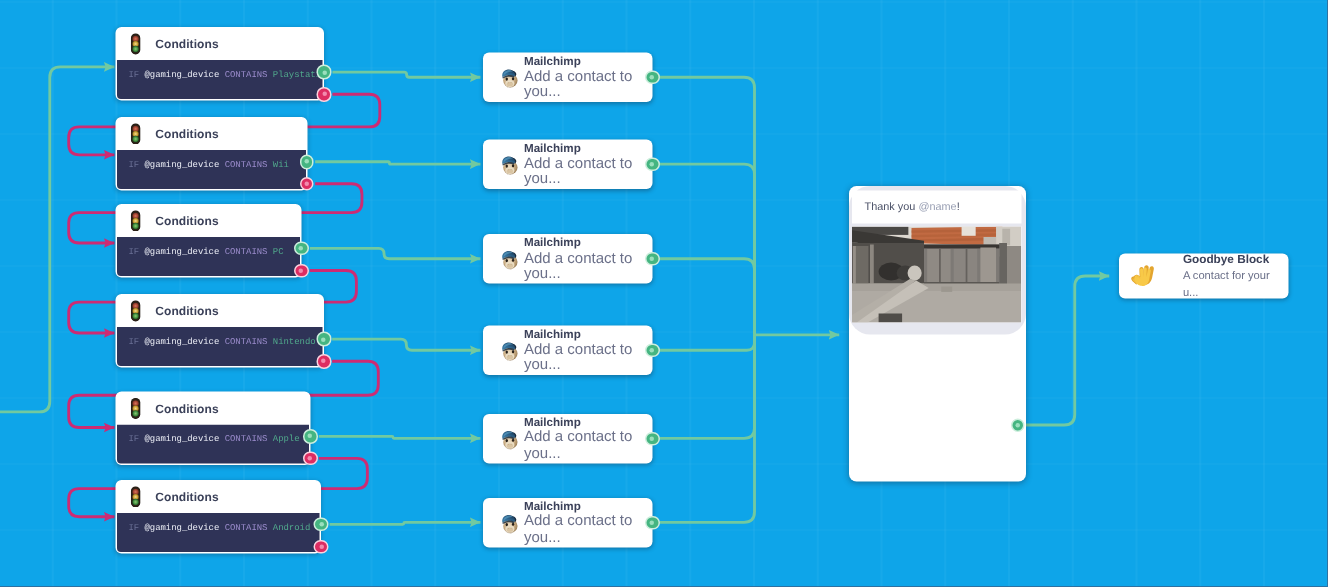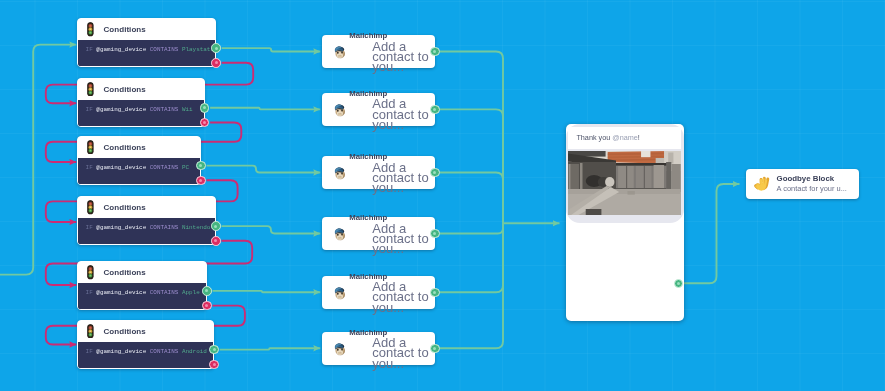--- a/index.html
+++ b/index.html
@@ -22,37 +22,37 @@
 .code .kw{color:#696f95;}
 .code .var{color:#eceef6;}
 .code .op{color:#9b8ccc;}
 .code .val{color:#51a98c;}
 
 
 .act{position:absolute;width:114px;height:34px;background:#fff;border-radius:4px;box-shadow:0 1px 3px rgba(20,22,40,.35);display:flex;align-items:center;padding-left:8.5px;box-sizing:border-box;}
 .act-ic{width:16.5px;height:16.5px;flex:none;margin-left:0.3px;}
 .act-txt{margin-left:0;position:absolute;left:27.3px;}
 .act-title{font-size:7.75px;font-weight:bold;color:#3b4159;line-height:10.2px;}
-.act-sub{font-size:13px;color:#6b7089;line-height:10.2px;margin-top:0.5px;margin-left:23px;}
+.act-sub{font-size:10px;color:#6b7089;line-height:10.2px;margin-top:0.5px;}
 
 
 .msg{position:absolute;background:#fff;border-radius:5px;box-shadow:0 1px 4px rgba(20,22,40,.38);box-sizing:border-box;overflow:hidden;}
 .msg-head{height:23px;display:flex;align-items:center;padding-left:9.5px;background:#fff;}
 .msg-head .bub{width:12.6px;height:11.8px;flex:none;}
 .msg-title{font-size:7.8px;font-weight:bold;color:#3b4159;margin-left:6.5px;}
 .msg-body{background:#e6e7ef;padding:3.4px 2.4px 7.5px 2.4px;border-radius:14px;}
 .msg-row{background:#fff;padding:6.4px 8px 6.2px 8px;font-size:7.25px;color:#4c5268;line-height:8.9px;margin-bottom:2.6px;}
 .msg-row b{font-weight:bold;color:#2f3448;}
 .msg-row .at{color:#9aa0b4;}
 .msg-img{width:100%;height:64px;overflow:hidden;display:block;}
 
 
 .gb{position:absolute;background:#fff;border-radius:4px;box-shadow:0 1px 3px rgba(20,22,40,.35);display:flex;align-items:center;padding-left:7.8px;box-sizing:border-box;}
 .gb-ic{width:19px;height:19px;flex:none;margin-left:-1.6px;}
-.gb-txt{margin-left:4px;position:absolute;left:27.1px;}
+.gb-txt{margin-left:16px;position:absolute;left:27.1px;}
 .gb-title{font-size:7.85px;font-weight:bold;color:#3b4159;line-height:10.3px;}
 .gb-sub{font-size:7.45px;color:#6b7089;line-height:10.3px;margin-top:0.5px;}
 
 
 .port{position:absolute;border-radius:50%;box-sizing:border-box;}
 .port.g{background:#45b581;border:1.4px solid #cdeedd;}
 .port.g::after{content:"";position:absolute;left:50%;top:50%;width:3.0px;height:3.0px;margin:-1.5px 0 0 -1.5px;border-radius:50%;background:#9adfbd;}
 .port.r{background:#dd2d62;border:1.4px solid #fad3df;}
 .port.r::after{content:"";position:absolute;left:50%;top:50%;width:3.0px;height:3.0px;margin:-1.5px 0 0 -1.5px;border-radius:50%;background:#f28aad;}
 </style>

